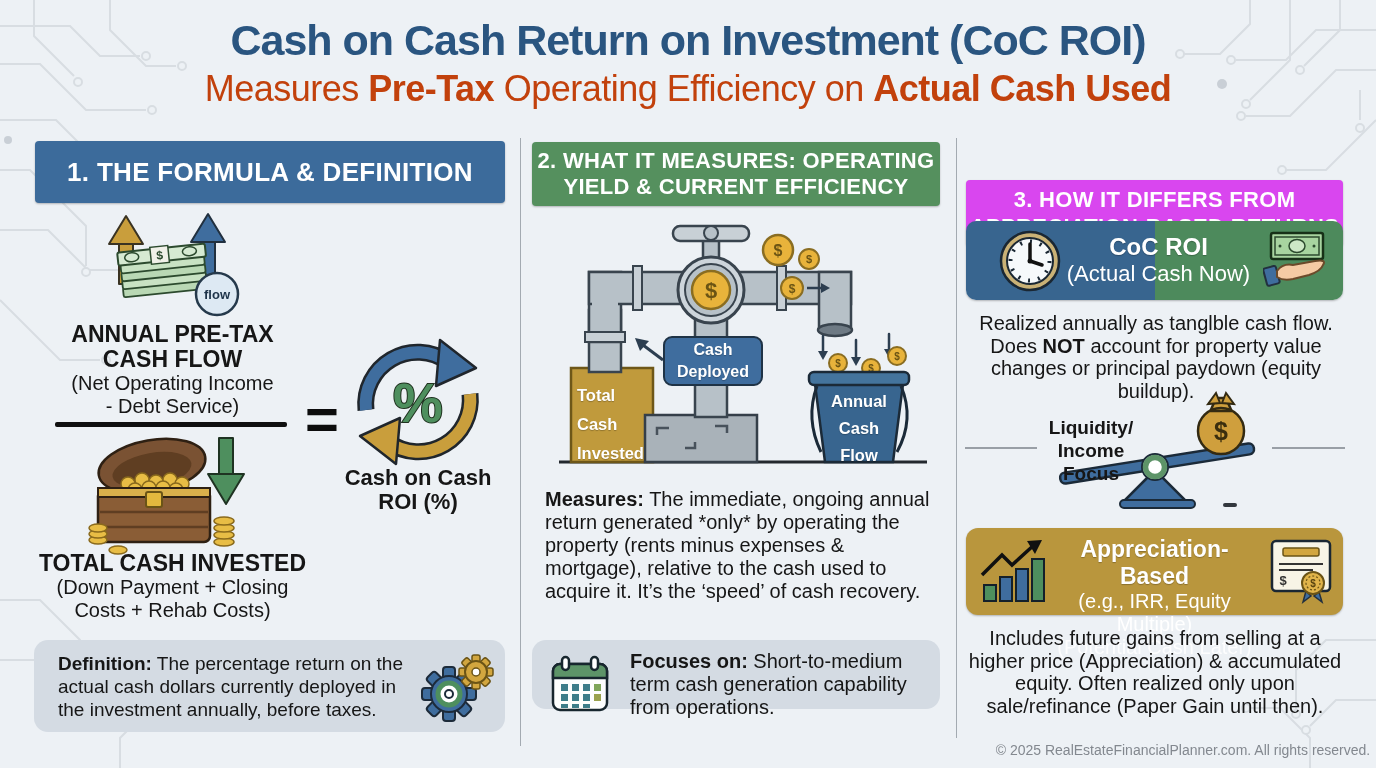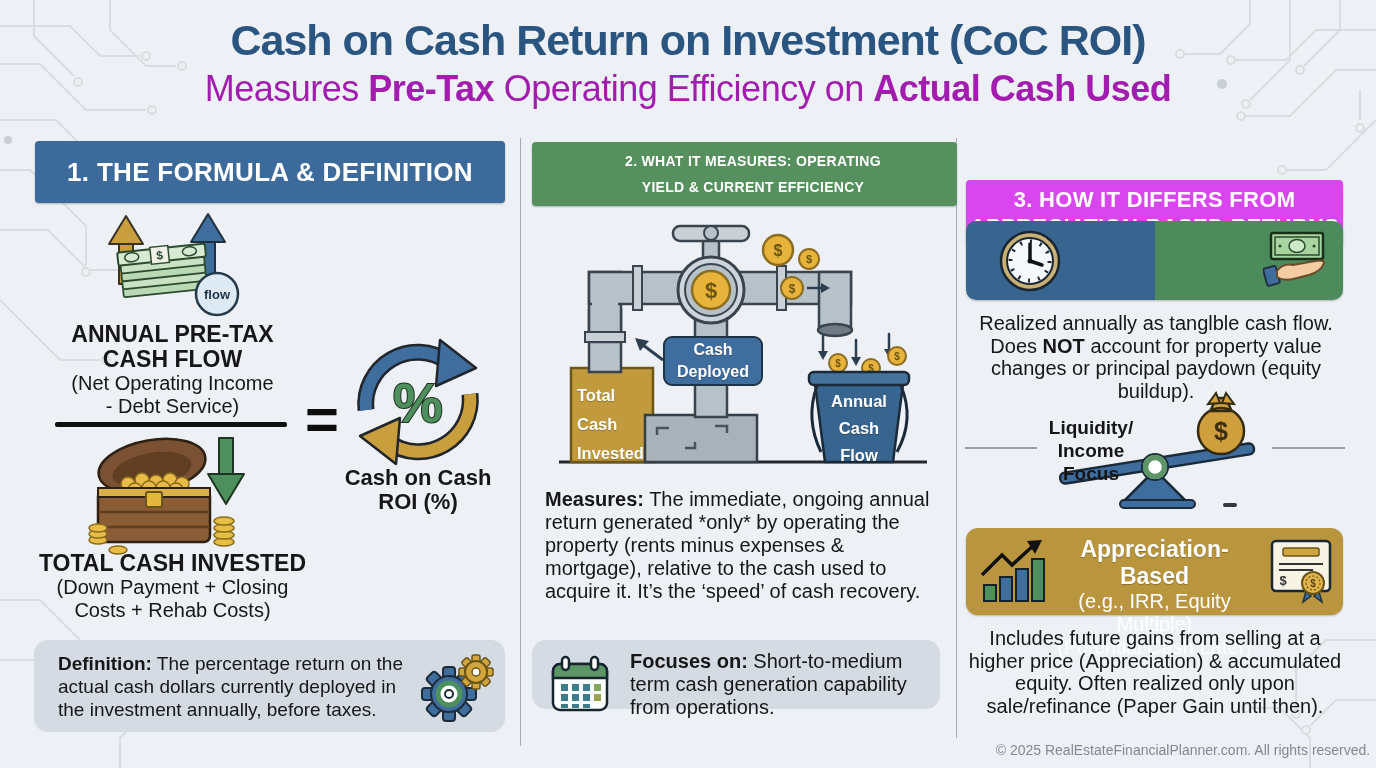--- a/index.html
+++ b/index.html
@@ -5,21 +5,21 @@
   html,body{margin:0;padding:0;background:#cfd4d9;}
   #stage{position:relative;width:1376px;height:768px;background:#edf1f5;overflow:hidden;
          font-family:"Liberation Sans","DejaVu Sans",sans-serif;color:#161616;}
   .abs{position:absolute;}
   .pre{white-space:pre-line;}
   .ctr{text-align:center;}
   .b{font-weight:bold;}
   
   .title{left:0;right:0;top:16px;text-align:center;font-size:43px;font-weight:bold;
          color:#2a5580;letter-spacing:-1px;}
-  .subtitle{left:0;right:0;top:68px;text-align:center;font-size:36px;color:#a21caf;letter-spacing:-0.5px;}
+  .subtitle{left:0;right:0;top:68px;text-align:center;font-size:36px;color:#c2410c;letter-spacing:-0.5px;}
   
   .pill{border-radius:4px;display:flex;align-items:center;justify-content:center;
         color:#fff;font-weight:bold;text-align:center;letter-spacing:0.3px;
         box-shadow:0 1px 2px rgba(0,0,0,.25);}
   .pill.blue{background:#3c6b9b;}
   .pill.green{background:#55905e;}
   .pill.gold{background:#d946ef;margin-top:40px;}
   .divider{width:1px;background:#a3aab1;}
   .panel{background:#d4dbe3;border-radius:14px;}
   .wlabel{color:#fff;font-weight:bold;text-shadow:0 1px 1px rgba(0,0,0,.25);}
@@ -202,21 +202,21 @@
         </g>
         <circle r="11" fill="#d2a63f" stroke="#6b5416" stroke-width="2"></circle>
         <circle r="4" fill="#fff" stroke="#6b5416" stroke-width="1.5"></circle>
       </g>
     </svg>
   </div>
 
   <div class="abs pre ctr" style="left:25px;top:576px;width:295px;font-size:20px;line-height:23px;">(Down Payment + Closing
 Costs + Rehab Costs)</div>
 
-  <div class="abs pill green pre" style="left:532px;top:142px;width:408px;height:64px;font-size:14px;line-height:26px;padding-left:17px;">2. WHAT IT MEASURES: OPERATING
+  <div class="abs pill green pre" style="left:532px;top:142px;width:408px;height:64px;font-size:22px;line-height:26px;">2. WHAT IT MEASURES: OPERATING
 YIELD &amp; CURRENT EFFICIENCY</div>
 
   <svg class="abs" style="left:545px;top:214px;" width="395" height="256" viewBox="0 0 395 256">
     <line x1="14" y1="248" x2="382" y2="248" stroke="#23282e" stroke-width="3"></line>
     <rect x="26" y="154" width="82" height="94" fill="#c09a3c" stroke="#6e5718" stroke-width="2.5"></rect>
     <rect x="100" y="201" width="112" height="47" fill="#a9b2b9" stroke="#353f49" stroke-width="2.5"></rect>
     <g fill="none" stroke="#48525c" stroke-width="2.5">
       <path d="M112,221 v-7 h12"></path>
         <path d="M140,234 h10 v-6"></path>
         <path d="M170,212 h12 v7"></path>
@@ -329,20 +329,24 @@
     <div class="abs" style="left:0;top:0;width:50%;height:100%;background:#38658f;"></div>
     <div class="abs" style="left:50%;top:0;width:50%;height:100%;background:#4d8a5c;"></div>
     <svg class="abs" style="left:32px;top:8px;" width="64" height="64" viewBox="0 0 64 64">
       <circle cx="32" cy="32" r="29" fill="#c9b176" stroke="#1a2733" stroke-width="2.5"></circle>
       <circle cx="32" cy="32" r="23" fill="#f6f9fb" stroke="#1a2733" stroke-width="2"></circle>
       <circle cx="32" cy="32" r="19.5" fill="none" stroke="#1a2733" stroke-width="4" pathLength="48" stroke-dasharray="0.8 3.2"></circle>
       <line x1="32" y1="32" x2="32" y2="15" stroke="#111" stroke-width="3.5" stroke-linecap="round"></line>
       <line x1="32" y1="32" x2="44" y2="36" stroke="#111" stroke-width="3.5" stroke-linecap="round"></line>
       <circle cx="32" cy="32" r="2.5" fill="#111"></circle>
     </svg>
+    <div class="abs ctr" style="left:100px;top:12px;width:185px;">
+      <div class="wlabel" style="font-size:24px;">CoC ROI</div>
+      <div style="font-size:22px;color:#fff;">(Actual Cash Now)</div>
+    </div>
     <svg class="abs" style="right:12px;top:10px;" width="68" height="62" viewBox="0 0 68 62">
       <rect x="8" y="2" width="52" height="26" rx="2" fill="#a8d4a0" stroke="#173017" stroke-width="2.5"></rect>
       <rect x="12" y="6" width="44" height="18" fill="none" stroke="#2c4a2e" stroke-width="1.5"></rect>
       <ellipse cx="34" cy="15" rx="8" ry="6.5" fill="#cde8c6" stroke="#2c4a2e" stroke-width="1.5"></ellipse>
       <circle cx="17" cy="15" r="1.5" fill="#2c4a2e"></circle>
         <circle cx="51" cy="15" r="1.5" fill="#2c4a2e"></circle>
       <rect x="2" y="36" width="13" height="18" rx="2" fill="#3f6d9e" stroke="#22303f" stroke-width="2" transform="rotate(-15 8 45)"></rect>
       <path d="M14,40 Q20,32 30,34 L52,30 Q64,28 60,34 Q58,40 46,44 L30,48 Q20,50 14,46 Z" fill="#f5cba4" stroke="#6b4a2a" stroke-width="2"></path>
     </svg>
   </div>

